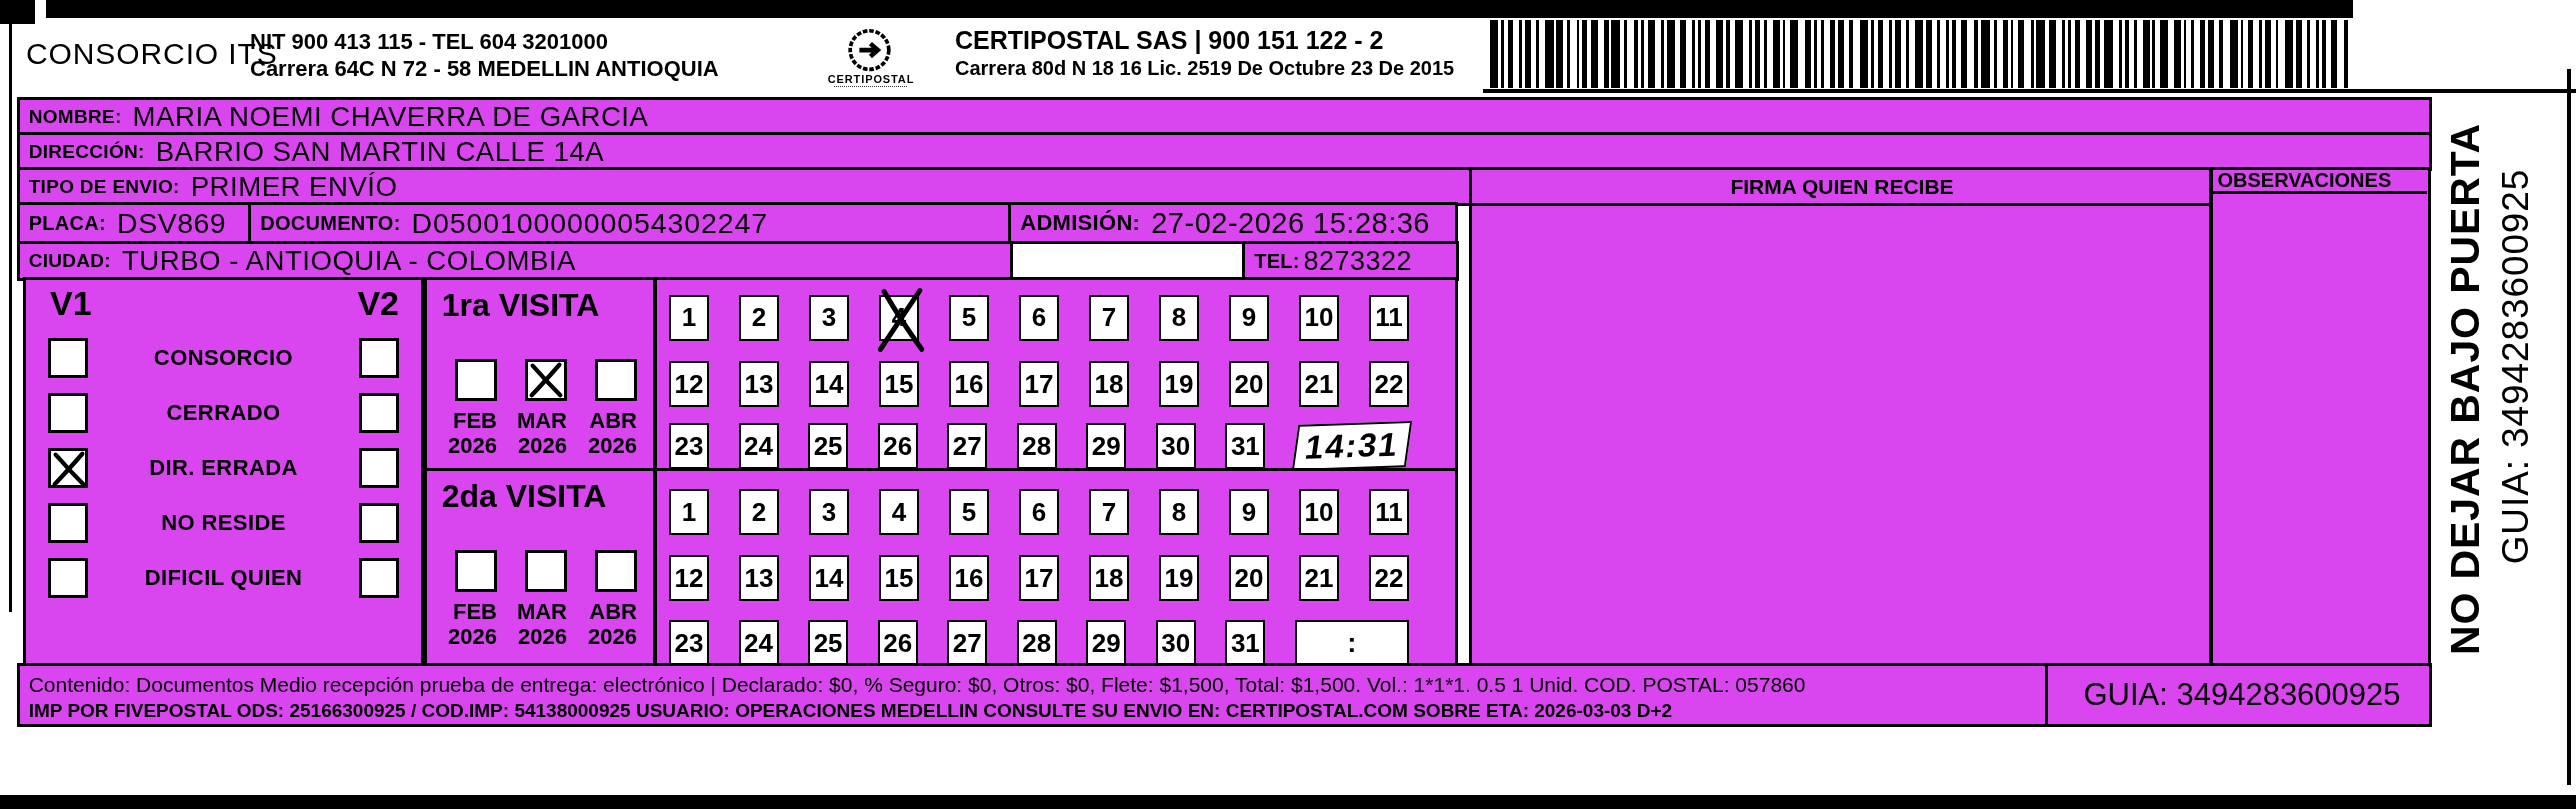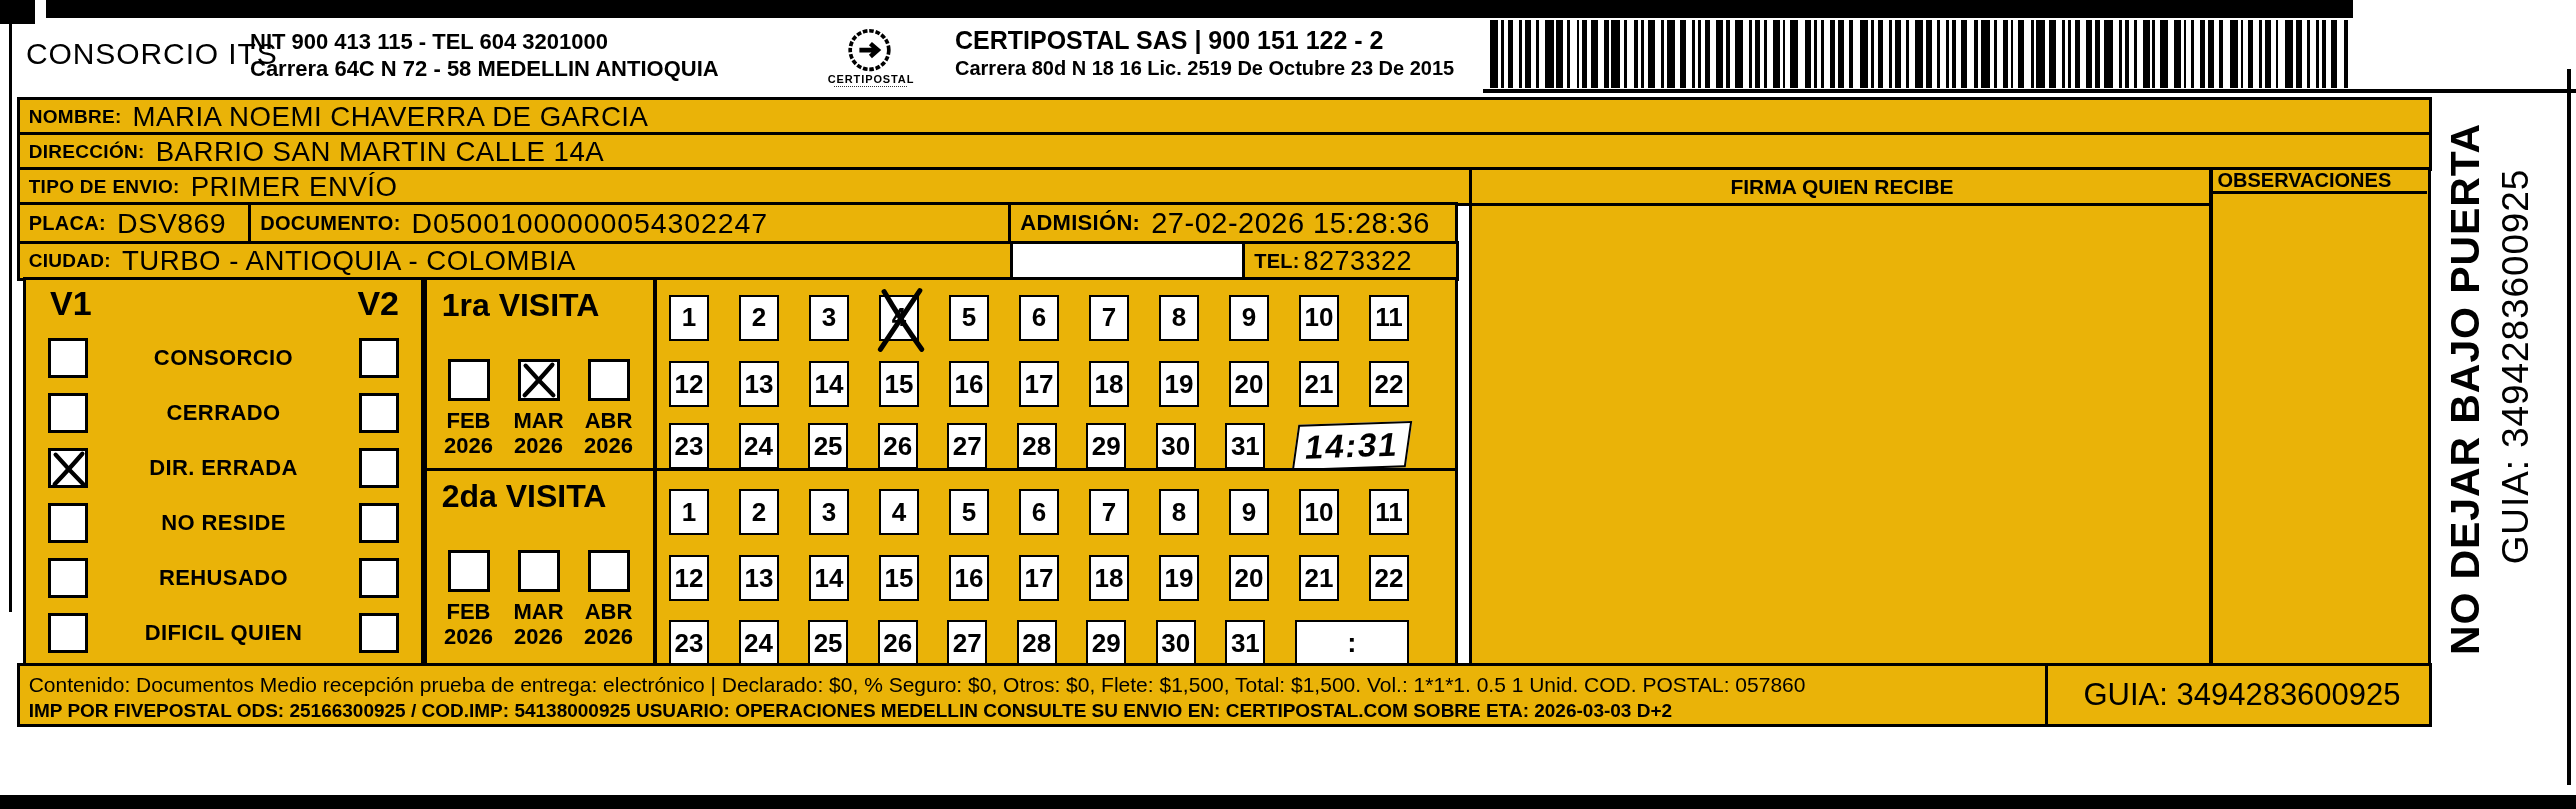--- a/index.html
+++ b/index.html
@@ -1,37 +1,37 @@
 <!DOCTYPE html>
 <html style="font-size:14.7px"><head>
 <meta charset="utf-8">
 <style>
   html,body{margin:0;padding:0;background:#fff}
   #doc{position:relative;width:2576px;height:810px;background:#fff;
        font-family:"Liberation Sans",sans-serif;color:#000;overflow:hidden}
   .abs{position:absolute}
-  .bx{position:absolute;box-sizing:border-box;border:3.7px solid #000;background:#eab308}
+  .bx{position:absolute;box-sizing:border-box;border:3.7px solid #000;background:#d946ef}
   .blk{position:absolute;background:#000}
   .lv{display:flex;align-items:center;gap:11px;padding-left:9.2px;white-space:nowrap}
   .flabel{font-weight:bold;letter-spacing:0.3px}
   .fvalue{letter-spacing:0.5px}
   
   .cb{position:relative;box-sizing:border-box;border:3.7px solid #000;background:#fff}
   .cb svg{position:absolute;left:-2.8px;top:-2.8px;width:42px;height:42px}
   .cb svg path,.bigx path{stroke:#000;stroke-width:4.5;fill:none;stroke-linecap:round}
   
   #status-rows{position:absolute;left:0;right:0;top:50px}
   .status-row{display:flex;align-items:center;height:55px;padding:0 22px}
   .status-row .cb{width:40px;height:40px;flex:0 0 auto}
   .status-label{flex:1;text-align:center;font-weight:bold;font-size:22px;letter-spacing:0.4px}
   .vhead{position:absolute;top:3.7px;font-weight:bold;font-size:34px}
   
   .visit-title{position:absolute;left:14.7px;top:7.3px;font-weight:bold;font-size:32px;white-space:nowrap}
   .months{position:absolute;left:13px;top:79px;display:flex;gap:13px}
-  .month-cell{display:flex;flex-direction:column;align-items:center;width:57px}
+  .month-cell{display:flex;flex-direction:column;align-items:flex-end;width:57px}
   .month-cell .cb{width:42px;height:42px;margin-bottom:7.3px}
   .month-name,.month-year{font-weight:bold;font-size:22px;line-height:25px}
   
   .day-row{position:absolute;left:242px;width:740px;display:flex;justify-content:space-between}
   .day-box{position:relative;box-sizing:border-box;width:40px;height:46px;border:2.8px solid #000;
            display:flex;align-items:center;justify-content:center;font-size:26px;font-weight:bold;background:#fff}
   .bigx{position:absolute;left:-10px;top:-10px;width:61px;height:66px;overflow:visible}
   .bigx path{stroke-width:5.5}
   .time-box{box-sizing:border-box;width:114px;height:46px;border:2.8px solid #000;display:flex;
             align-items:center;justify-content:center;font-size:27.6px;font-weight:bold;background:#fff}
@@ -230,25 +230,20 @@
               <path d="M8 7 Q23 24 37 38"></path>
               <path d="M36 6 Q23 21 7 38"></path>
             </svg>
           </div>
           <div class="status-label">DIR. ERRADA</div>
           <div class="cb"></div>
         </div>
         <div class="status-row">
           <div class="cb"></div>
           <div class="status-label">NO RESIDE</div>
-          <div class="cb"></div>
-        </div>
-        <div class="status-row">
-          <div class="cb"></div>
-          <div class="status-label">REHUSADO</div>
           <div class="cb"></div>
         </div>
         <div class="status-row">
           <div class="cb"></div>
           <div class="status-label">DIFICIL QUIEN</div>
           <div class="cb"></div>
         </div>
       </div>
   </div>
 

